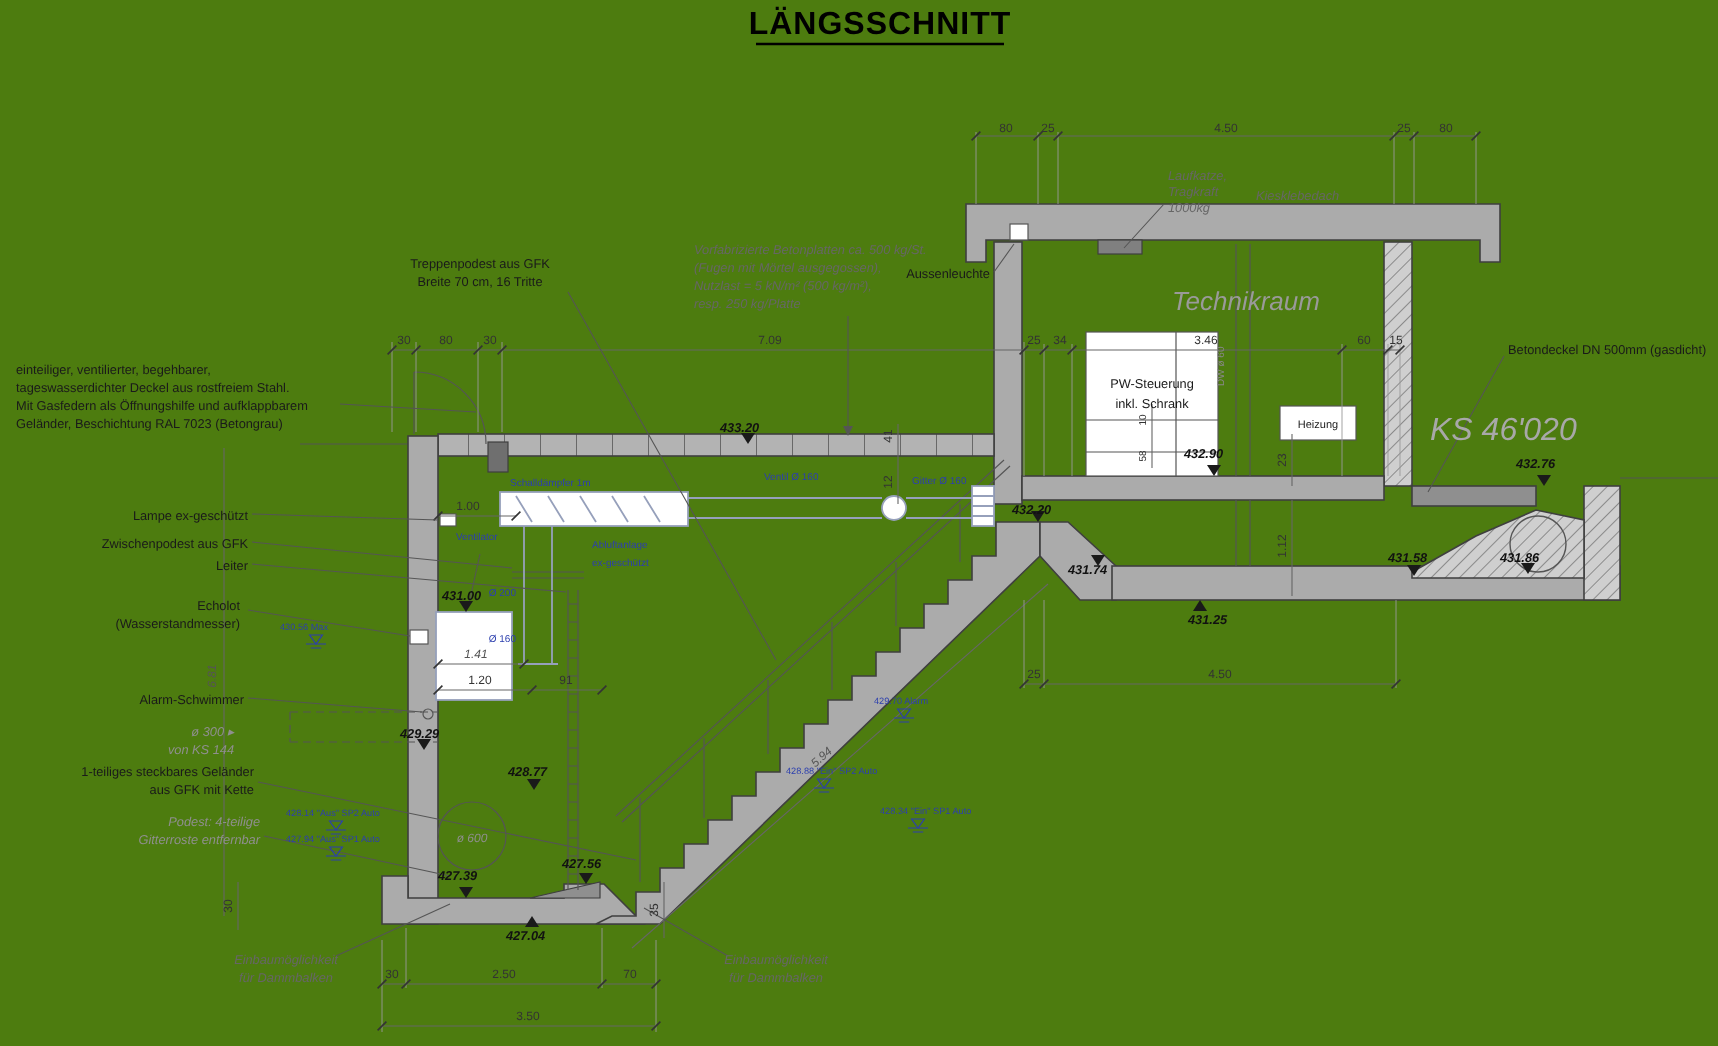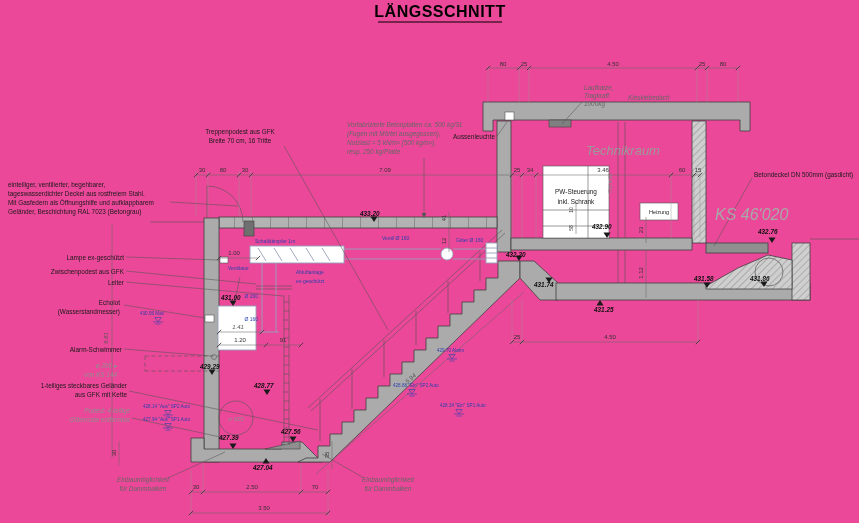--- a/index.html
+++ b/index.html
@@ -1,16 +1,16 @@
 <!DOCTYPE html>
 <html><head>
 <meta charset="utf-8">
 <style>
   html,body{margin:0;padding:0;background:#fff;}
-  #canvas{position:relative;width:859px;height:523px;background:#ec4899;overflow:hidden;
+  #canvas{position:relative;width:859px;height:523px;background:#4d7c0f;overflow:hidden;
           font-family:"Liberation Sans",sans-serif;}
   svg{position:absolute;left:0;top:0;}
   svg text{font-family:"Liberation Sans",sans-serif;}
   .title  {font-size:16px;font-weight:bold;fill:#000;letter-spacing:.5px;}
   .lbl    {font-size:6.4px;fill:#1a1a1a;}
   .dim    {font-size:6px;fill:#333;}
   .dimI   {font-size:6px;fill:#555;font-style:italic;}
   .lvl    {font-size:6.4px;fill:#111;font-style:italic;font-weight:bold;}
   .blue   {font-size:5px;fill:#2c3fae;}
   .blue2  {font-size:4.6px;fill:#2c3fae;}

